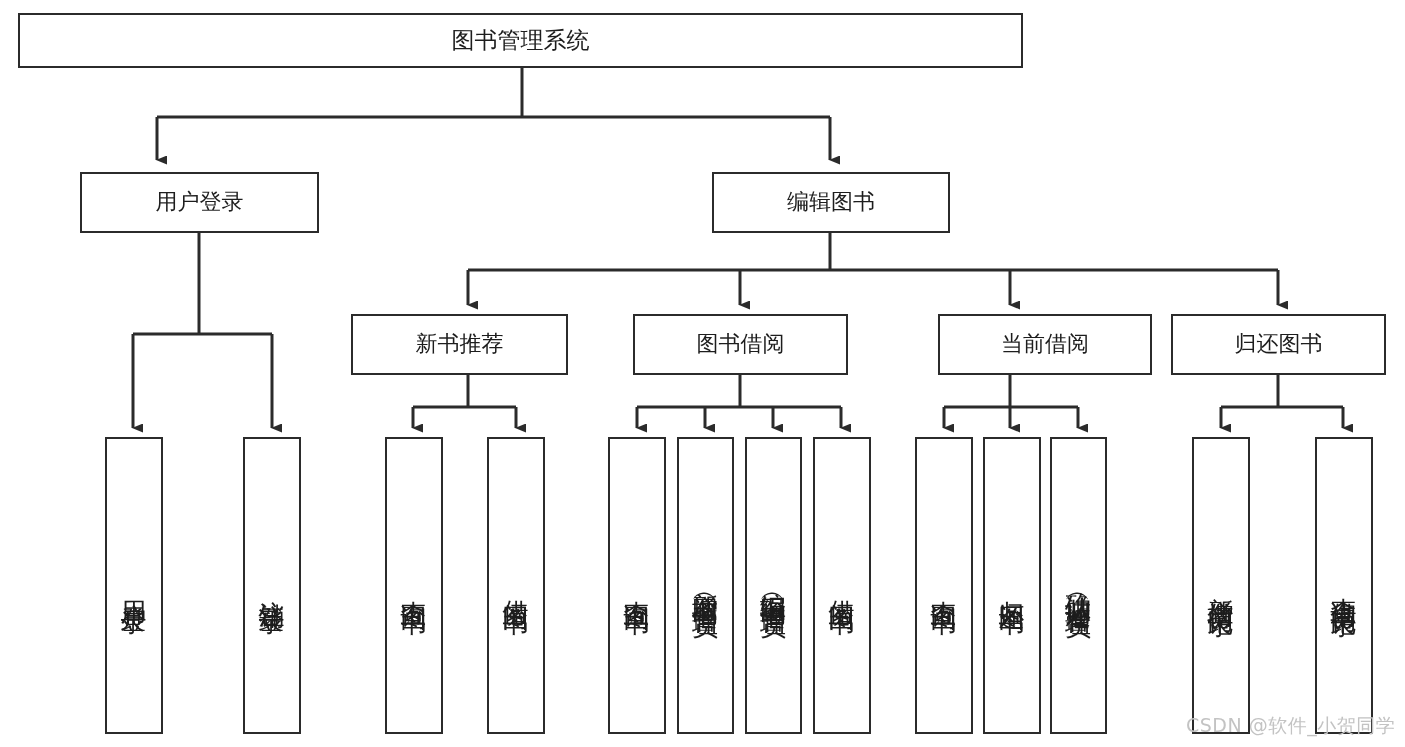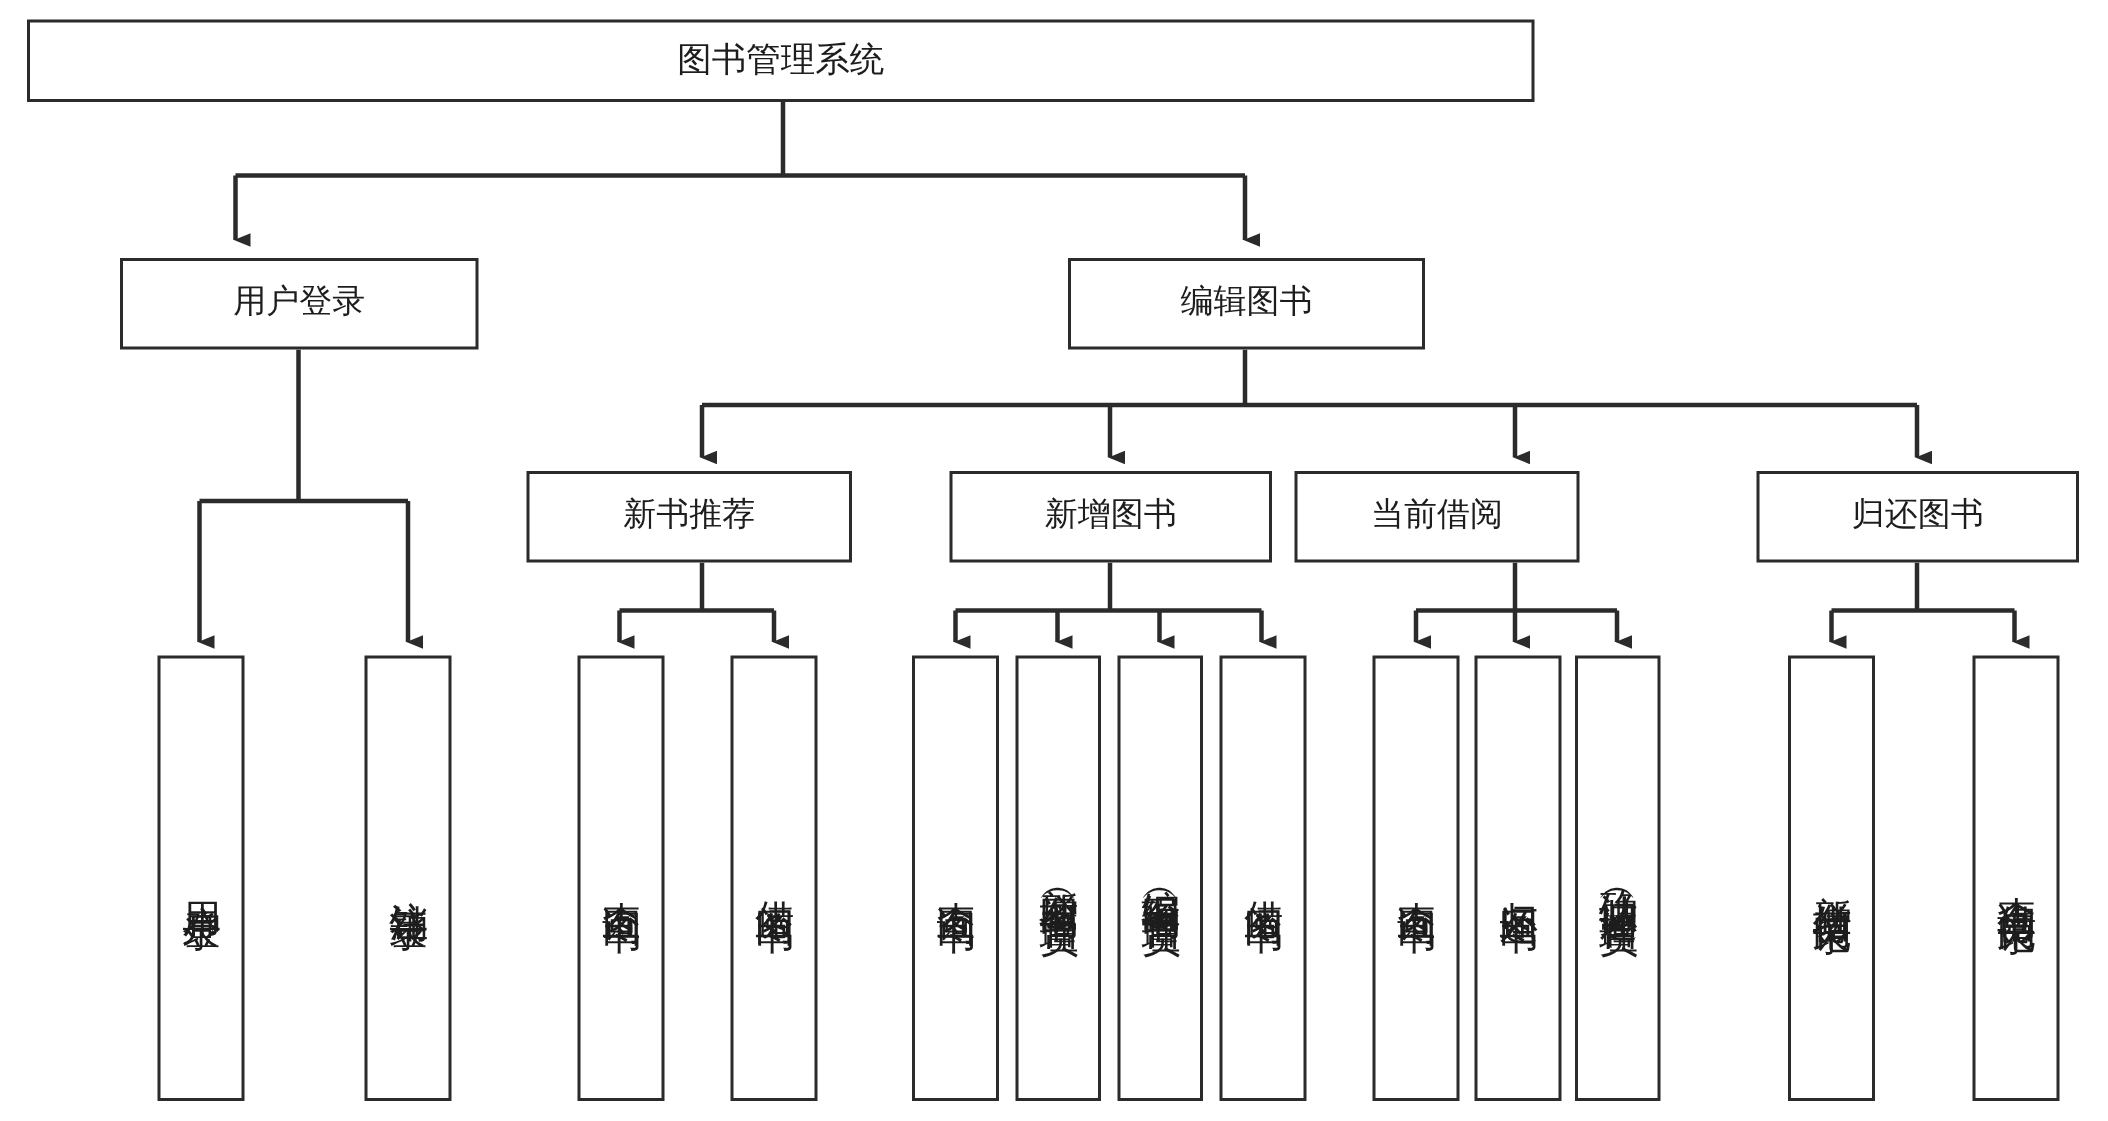--- a/index.html
+++ b/index.html
@@ -135,23 +135,23 @@
     <span class="node-label">用户登录</span>
   </div>
   <div class="node horizontal" style="left:712px; top:172px; width:238px; height:61px;">
     <span class="node-label">编辑图书</span>
   </div>
 
   <div class="node horizontal" style="left:351px; top:314px; width:217px; height:61px;">
     <span class="node-label">新书推荐</span>
   </div>
   <div class="node horizontal" style="left:633px; top:314px; width:215px; height:61px;">
-    <span class="node-label">新增图书</span>
-  </div>
-  <div class="node horizontal" style="left:863px; top:314px; width:190px; height:61px;">
+    <span class="node-label">图书借阅</span>
+  </div>
+  <div class="node horizontal" style="left:938px; top:314px; width:214px; height:61px;">
     <span class="node-label">当前借阅</span>
   </div>
   <div class="node horizontal" style="left:1171px; top:314px; width:215px; height:61px;">
     <span class="node-label">归还图书</span>
   </div>
 
   <div class="node vertical" style="left:105px; top:437px; width:58px; height:297px;">
     <span class="node-label">用户登录</span>
   </div>
   <div class="node vertical" style="left:243px; top:437px; width:58px; height:297px;">
@@ -188,14 +188,15 @@
     <span class="node-label">确认归还（管理员）</span>
   </div>
 
   <div class="node vertical" style="left:1192px; top:437px; width:58px; height:297px;">
     <span class="node-label">新增借阅记录</span>
   </div>
   <div class="node vertical" style="left:1315px; top:437px; width:58px; height:297px;">
     <span class="node-label">查询借阅记录</span>
   </div>
 
+  <div class="watermark">CSDN @软件_小贺同学</div>
 
 </div>
 
 </body></html>

